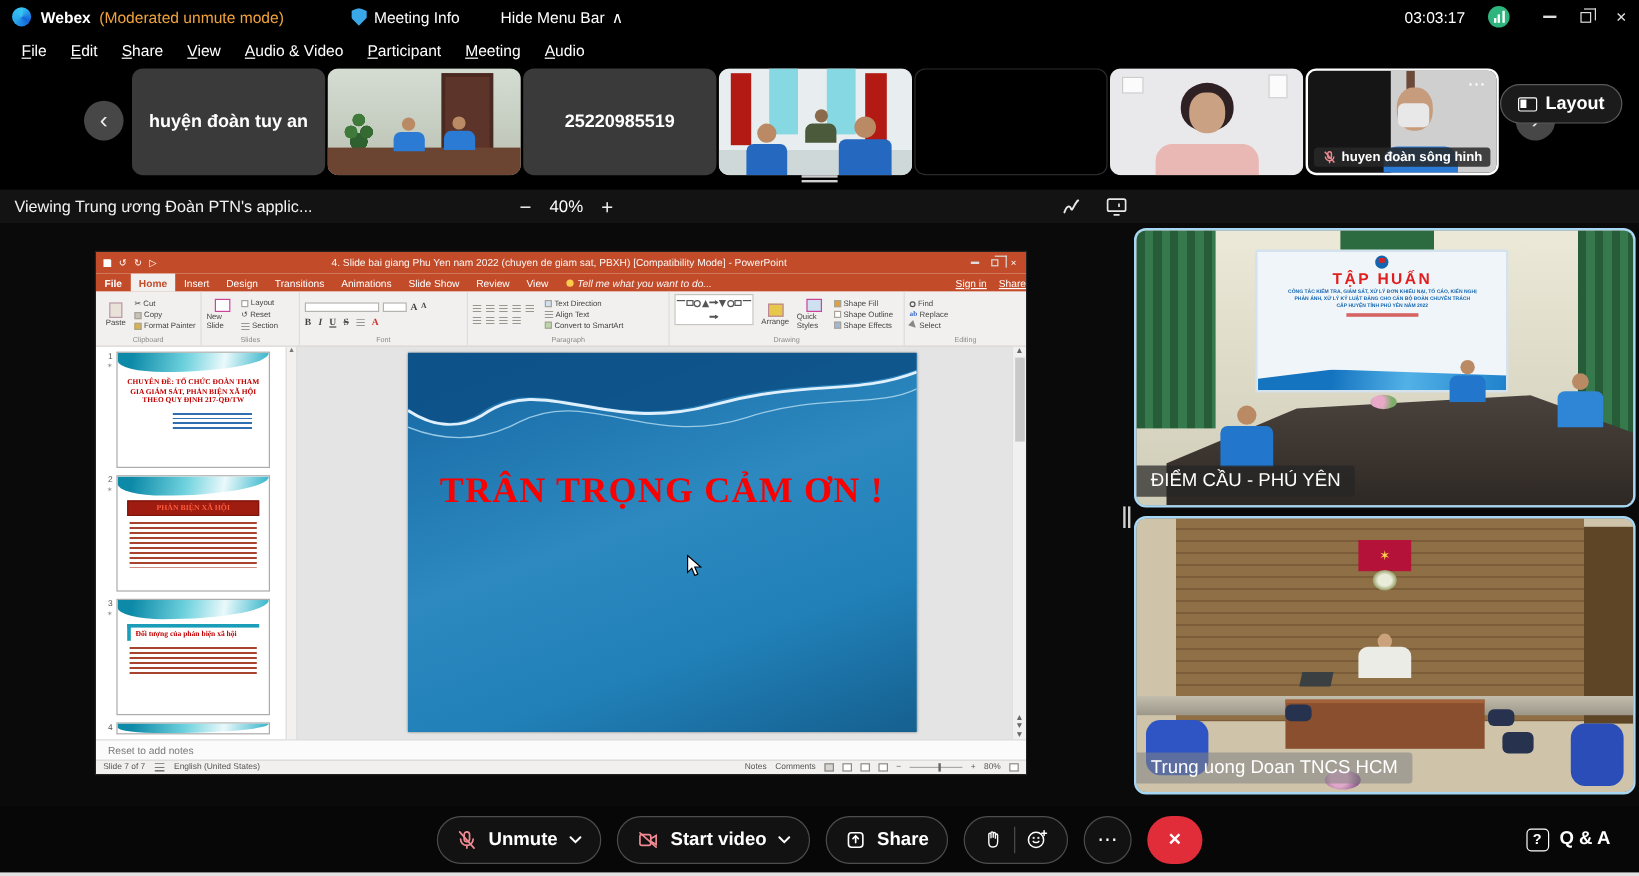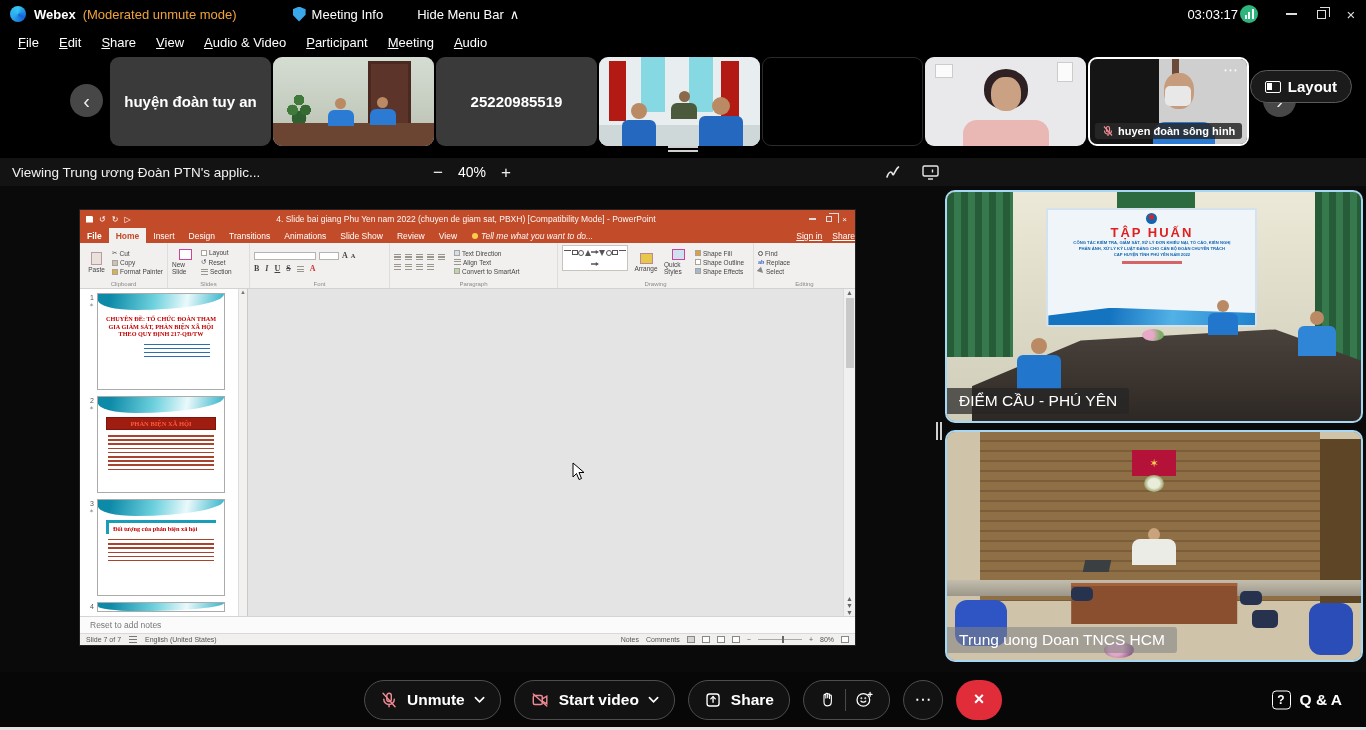--- a/index.html
+++ b/index.html
@@ -11,21 +11,21 @@
   .titlebar{position:absolute;left:0;top:0;width:100%;height:28px;display:flex;align-items:center;
             background:#000;font-size:13px;}
   .webex-logo{width:16px;height:16px;border-radius:50%;margin:0 8px 0 10px;
               background:conic-gradient(#36c6f4,#1363d8,#2aa8ec,#36c6f4);}
   .app-name{font-weight:bold;}
   .mode-text{color:#f0a33c;margin-left:7px;}
   .shield{width:13px;height:15px;margin:0 6px 0 56px;background:#3aa7e8;
           clip-path:polygon(50% 0,100% 18%,100% 55%,50% 100%,0 55%,0 18%);}
   .hide-menu{margin-left:34px;display:flex;align-items:center;gap:6px;}
   .tb-right{margin-left:auto;display:flex;align-items:center;}
-  .clock{margin-right:2px;}
+  .clock{margin-right:19px;}
   .conn{width:18px;height:18px;border-radius:50%;background:#2eb57d;display:flex;align-items:flex-end;
         justify-content:center;gap:1.5px;padding-bottom:4px;margin-right:18px;}
   .conn i{display:block;width:2px;background:#fff;}
   .winbtn{width:30px;height:28px;display:flex;align-items:center;justify-content:center;color:#ddd;}
   .min-glyph{display:block;width:11px;height:1.5px;background:#ddd;}
   .restore-glyph{position:relative;width:9px;height:9px;border:1.2px solid #ddd;}
   .restore-glyph:before{content:"";position:absolute;left:2px;top:-4px;width:9px;height:9px;
         border:1.2px solid #ddd;border-left:none;border-bottom:none;}
   .close-glyph{font-size:15px;line-height:1;}
 
@@ -638,20 +638,28 @@
           <div class="trow">
             <span class="tnum"><span>4</span></span>
             <div class="sthumb" style="height:10px;">
               <div class="wave" style="height:8px;"></div>
             </div>
           </div>
           <div class="pane-scroll"><span>▲</span></div>
         </div>
 
         <div class="slidearea">
+          <div class="slide">
+            <svg width="424" height="90" viewBox="0 0 424 90" style="position:absolute;top:0;left:0;">
+              <path d="M0,0 H424 V14 C370,34 330,20 250,42 C160,66 110,14 60,50 C38,64 16,58 0,46 Z" fill="#0c4f85" opacity="0.85"></path>
+              <path d="M0,48 C18,60 40,65 62,52 C112,16 162,68 252,44 C332,22 372,36 424,16" stroke="#eaf6ff" stroke-width="2.4" fill="none" opacity="0.95"></path>
+              <path d="M0,62 C30,74 62,74 92,58 C150,28 200,80 282,54 C342,34 392,46 424,30" stroke="#bfe4f5" stroke-width="1.1" fill="none" opacity="0.75"></path>
+            </svg>
+            <div class="slide-text">TRÂN TRỌNG CẢM ƠN !</div>
+          </div>
           <div class="area-scroll">
             <span>▲</span>
             <span class="thumbbar"></span>
             <span class="bottom"><span>▲</span><br><span>▼</span><br><span>▼</span></span>
           </div>
         </div>
       </div>
 
       <div class="ppt-notes">Reset to add notes</div>
 

